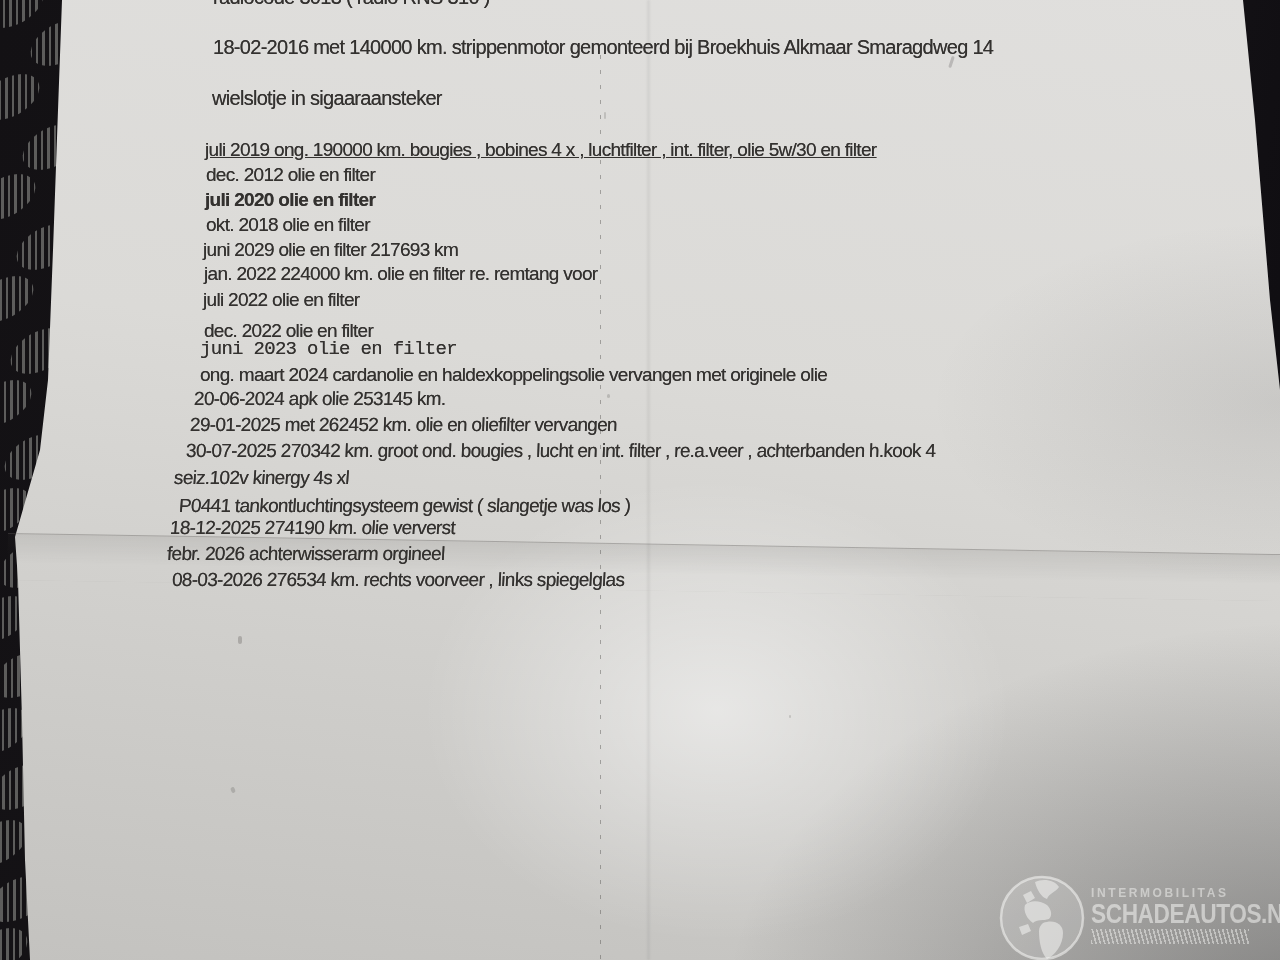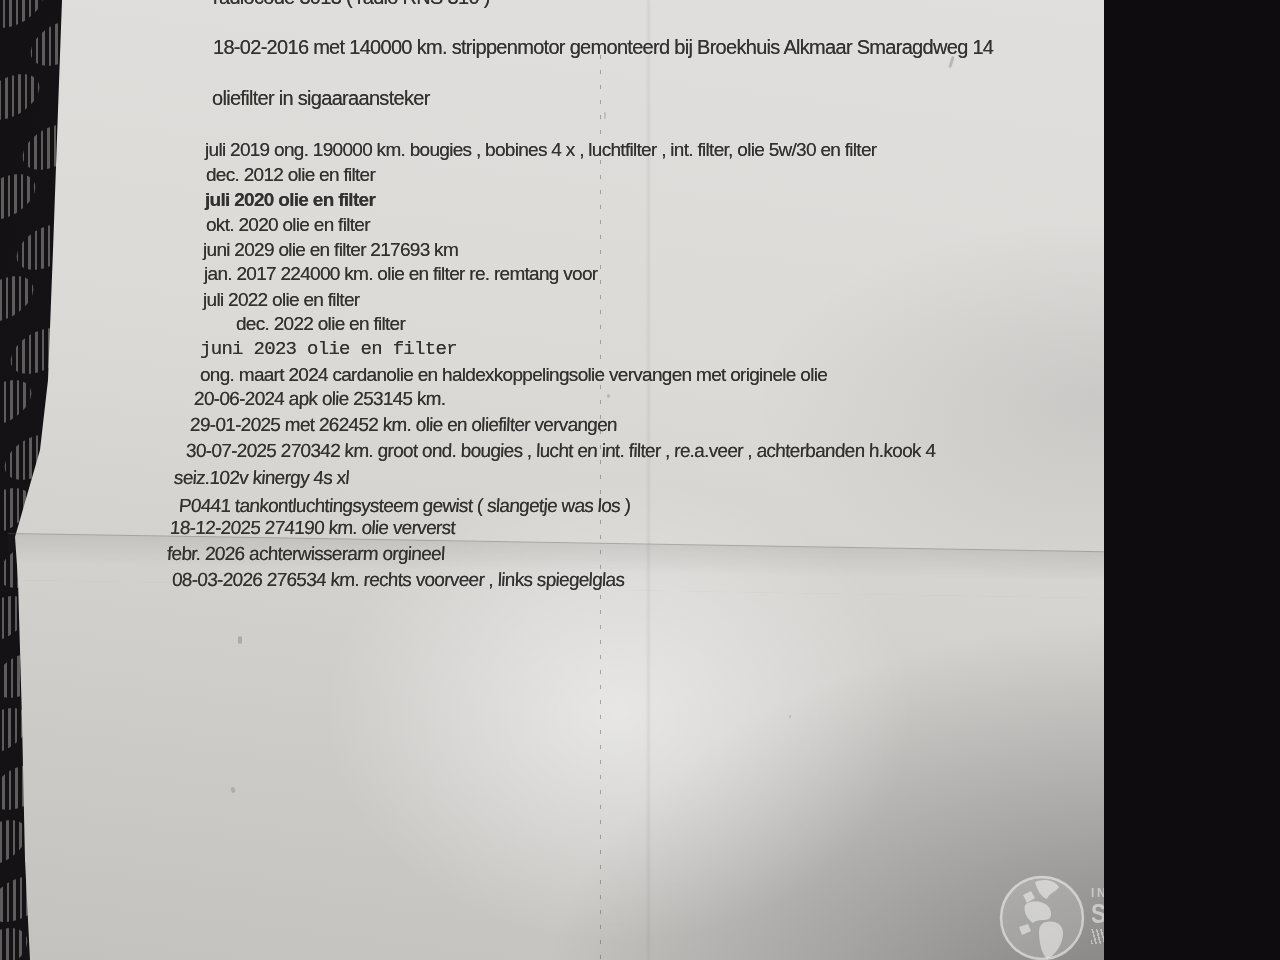--- a/index.html
+++ b/index.html
@@ -1,17 +1,17 @@
 <!DOCTYPE html>
 <html><head>
 <meta charset="utf-8">
 <style>
   html,body{margin:0;padding:0;background:#0e0c0f;}
   #stage{
-    position:relative;width:1104px;height:960px;overflow:hidden;
+    position:relative;width:1280px;height:960px;overflow:hidden;
     background:#151316;
     font-family:"Liberation Sans",sans-serif;
   }
   
   #fabric{position:absolute;inset:0;background:linear-gradient(100deg,#131114 0%,#18161a 70%,#0d0b0f 100%);}
   .spot{
     position:absolute;width:64px;height:38px;border-radius:50%;
     background:repeating-linear-gradient(120deg,#6a6a68 0 2.5px,rgba(0,0,0,0) 2.5px 6.5px);
     transform:rotate(-30deg);opacity:.85;
   }
@@ -43,28 +43,28 @@
   .speck{position:absolute;background:rgba(75,73,70,0.5);border-radius:2px;}
   
   .tl{
     position:absolute;white-space:nowrap;color:#33312f;
     font-size:19px;letter-spacing:-0.7px;
     text-shadow:0 0 .6px rgba(51,49,47,.8);
   }
   .l0{left:213px;top:-14px;font-size:20px;}
   .l1{left:213px;top:36px;font-size:20px;}
   .l2{left:212px;top:87px;font-size:20px;}
-  .l3{left:205px;top:139px;}
+  .l3{left:205px;top:139px;text-decoration:underline;}
   .l4{left:206px;top:164px;}
   .l5{left:205px;top:189px;font-weight:bold;}
   .l6{left:206px;top:214px;}
   .l7{left:203px;top:239px;}
   .l8{left:204px;top:263px;}
   .l9{left:203px;top:289px;}
-  .l10{left:204px;top:313px;margin-left:32px;}
+  .l10{left:204px;top:320px;}
   .l11{left:200px;top:338px;font-family:Liberation Mono, monospace;}
   .l12{left:200px;top:364px;}
   .l13{left:194px;top:388px;transform:skewX(-2deg);}
   .l14{left:190px;top:414px;transform:skewX(-2deg);}
   .l15{left:186px;top:440px;transform:skewX(-2deg);}
   .l16{left:174px;top:467px;transform:skewX(-4deg);}
   .l17{left:179px;top:495px;transform:skewX(-4deg);}
   .l18{left:170px;top:517px;transform:skewX(-4deg);}
   .l19{left:167px;top:543px;transform:skewX(-3deg);}
   .l20{left:172px;top:569px;transform:skewX(-3deg);}
@@ -123,27 +123,27 @@
   <div class="speck" style="left:950px;top:56px;width:3px;height:12px;transform:rotate(18deg);opacity:.5"></div>
   <div class="speck" style="left:604px;top:112px;width:2px;height:7px;opacity:.4"></div>
   <div class="speck" style="left:238px;top:636px;width:4px;height:8px;opacity:.55"></div>
   <div class="speck" style="left:607px;top:394px;width:3px;height:4px;opacity:.45"></div>
   <div class="speck" style="left:231px;top:787px;width:4px;height:6px;transform:rotate(-20deg);opacity:.45"></div>
   <div class="speck" style="left:789px;top:715px;width:2px;height:3px;opacity:.4"></div>
 
   <div id="text-layer">
     <div class="tl l0">radiocode 3013   ( radio RNS 310 )</div>
     <div class="tl l1">18-02-2016 met 140000 km. strippenmotor gemonteerd bij Broekhuis Alkmaar Smaragdweg 14</div>
-    <div class="tl l2">oliefilter in sigaaraansteker</div>
+    <div class="tl l2">wielslotje in sigaaraansteker</div>
     <div class="tl l3">juli 2019 ong. 190000 km. bougies , bobines 4 x , luchtfilter , int. filter, olie 5w/30 en filter</div>
     <div class="tl l4">dec. 2012 olie en filter</div>
     <div class="tl l5">juli 2020 olie en filter</div>
-    <div class="tl l6">okt. 2020 olie en filter</div>
+    <div class="tl l6">okt. 2018 olie en filter</div>
     <div class="tl l7">juni 2029 olie en filter 217693 km</div>
-    <div class="tl l8">jan. 2017  224000 km. olie en filter re. remtang voor</div>
+    <div class="tl l8">jan. 2022  224000 km. olie en filter re. remtang voor</div>
     <div class="tl l9">juli 2022 olie en filter</div>
     <div class="tl l10">dec. 2022 olie en filter</div>
     <div class="tl l11">juni 2023 olie en filter</div>
     <div class="tl l12">ong. maart 2024 cardanolie en haldexkoppelingsolie vervangen met originele olie</div>
     <div class="tl l13">20-06-2024 apk olie   253145 km.</div>
     <div class="tl l14">29-01-2025 met 262452 km. olie en oliefilter vervangen</div>
     <div class="tl l15">30-07-2025   270342 km. groot ond. bougies , lucht en int. filter , re.a.veer , achterbanden h.kook 4</div>
     <div class="tl l16">seiz.102v kinergy 4s xl</div>
     <div class="tl l17">P0441 tankontluchtingsysteem gewist ( slangetje was los )</div>
     <div class="tl l18">18-12-2025    274190 km. olie ververst</div>

